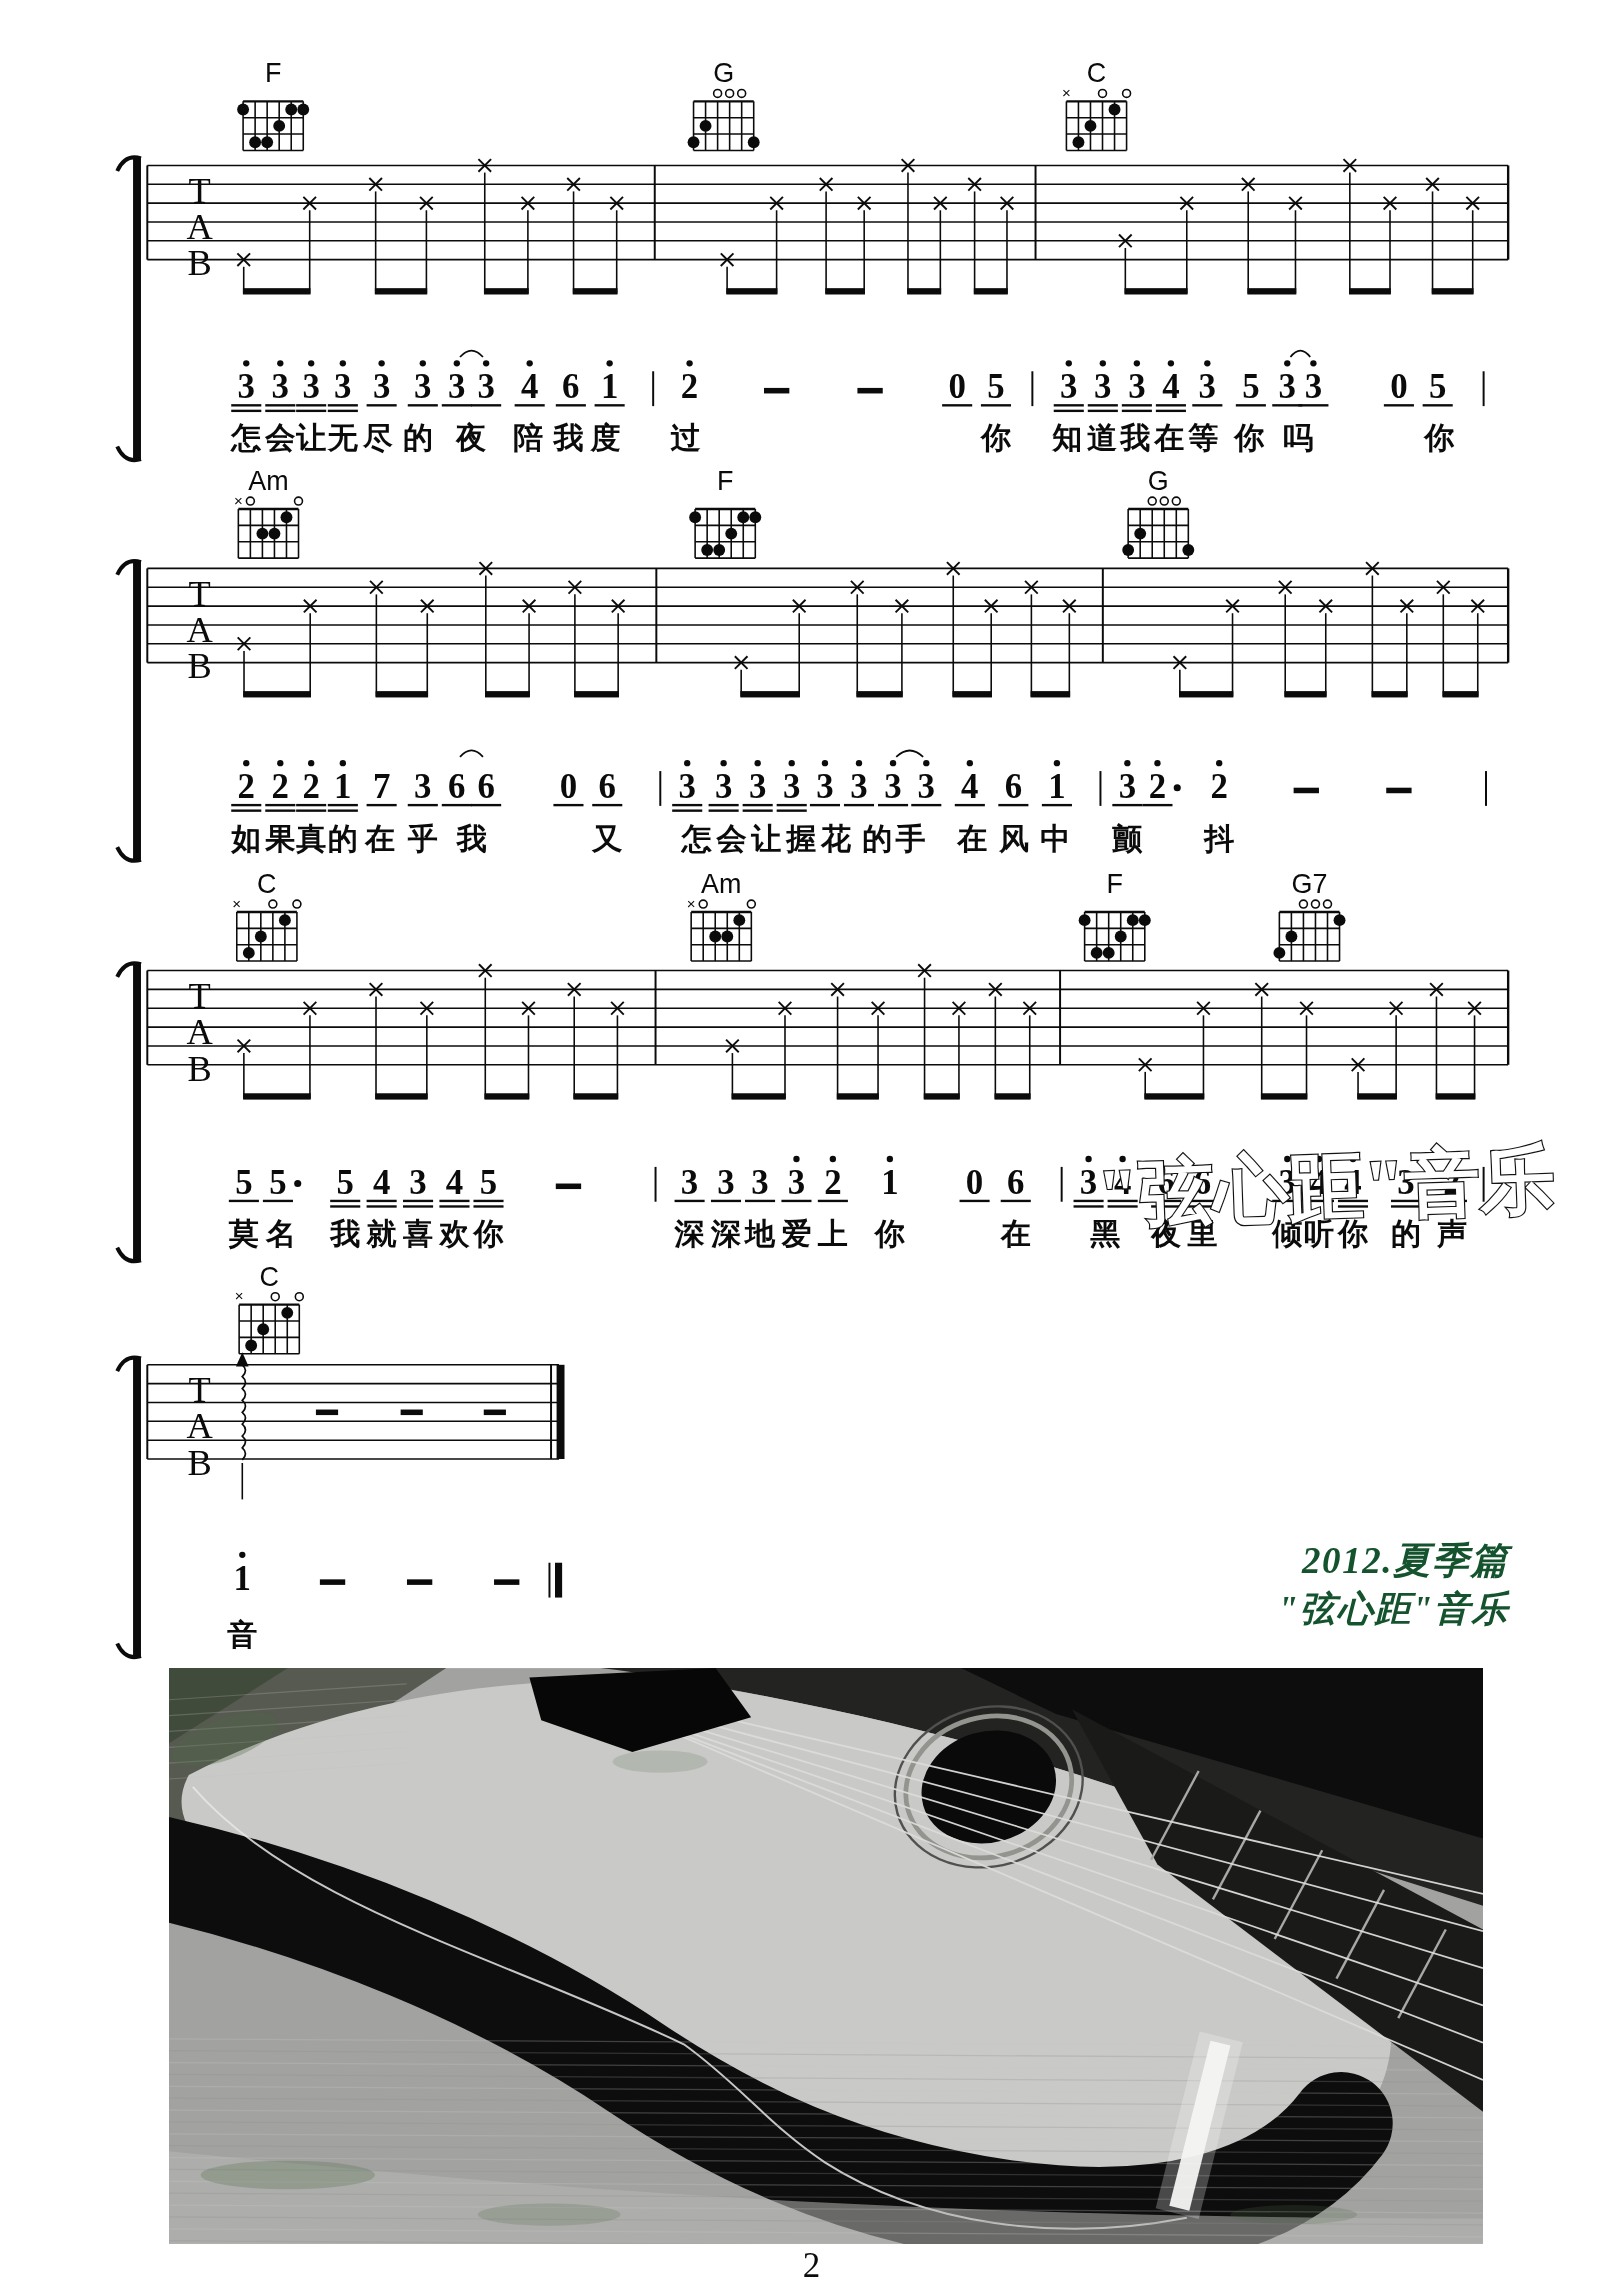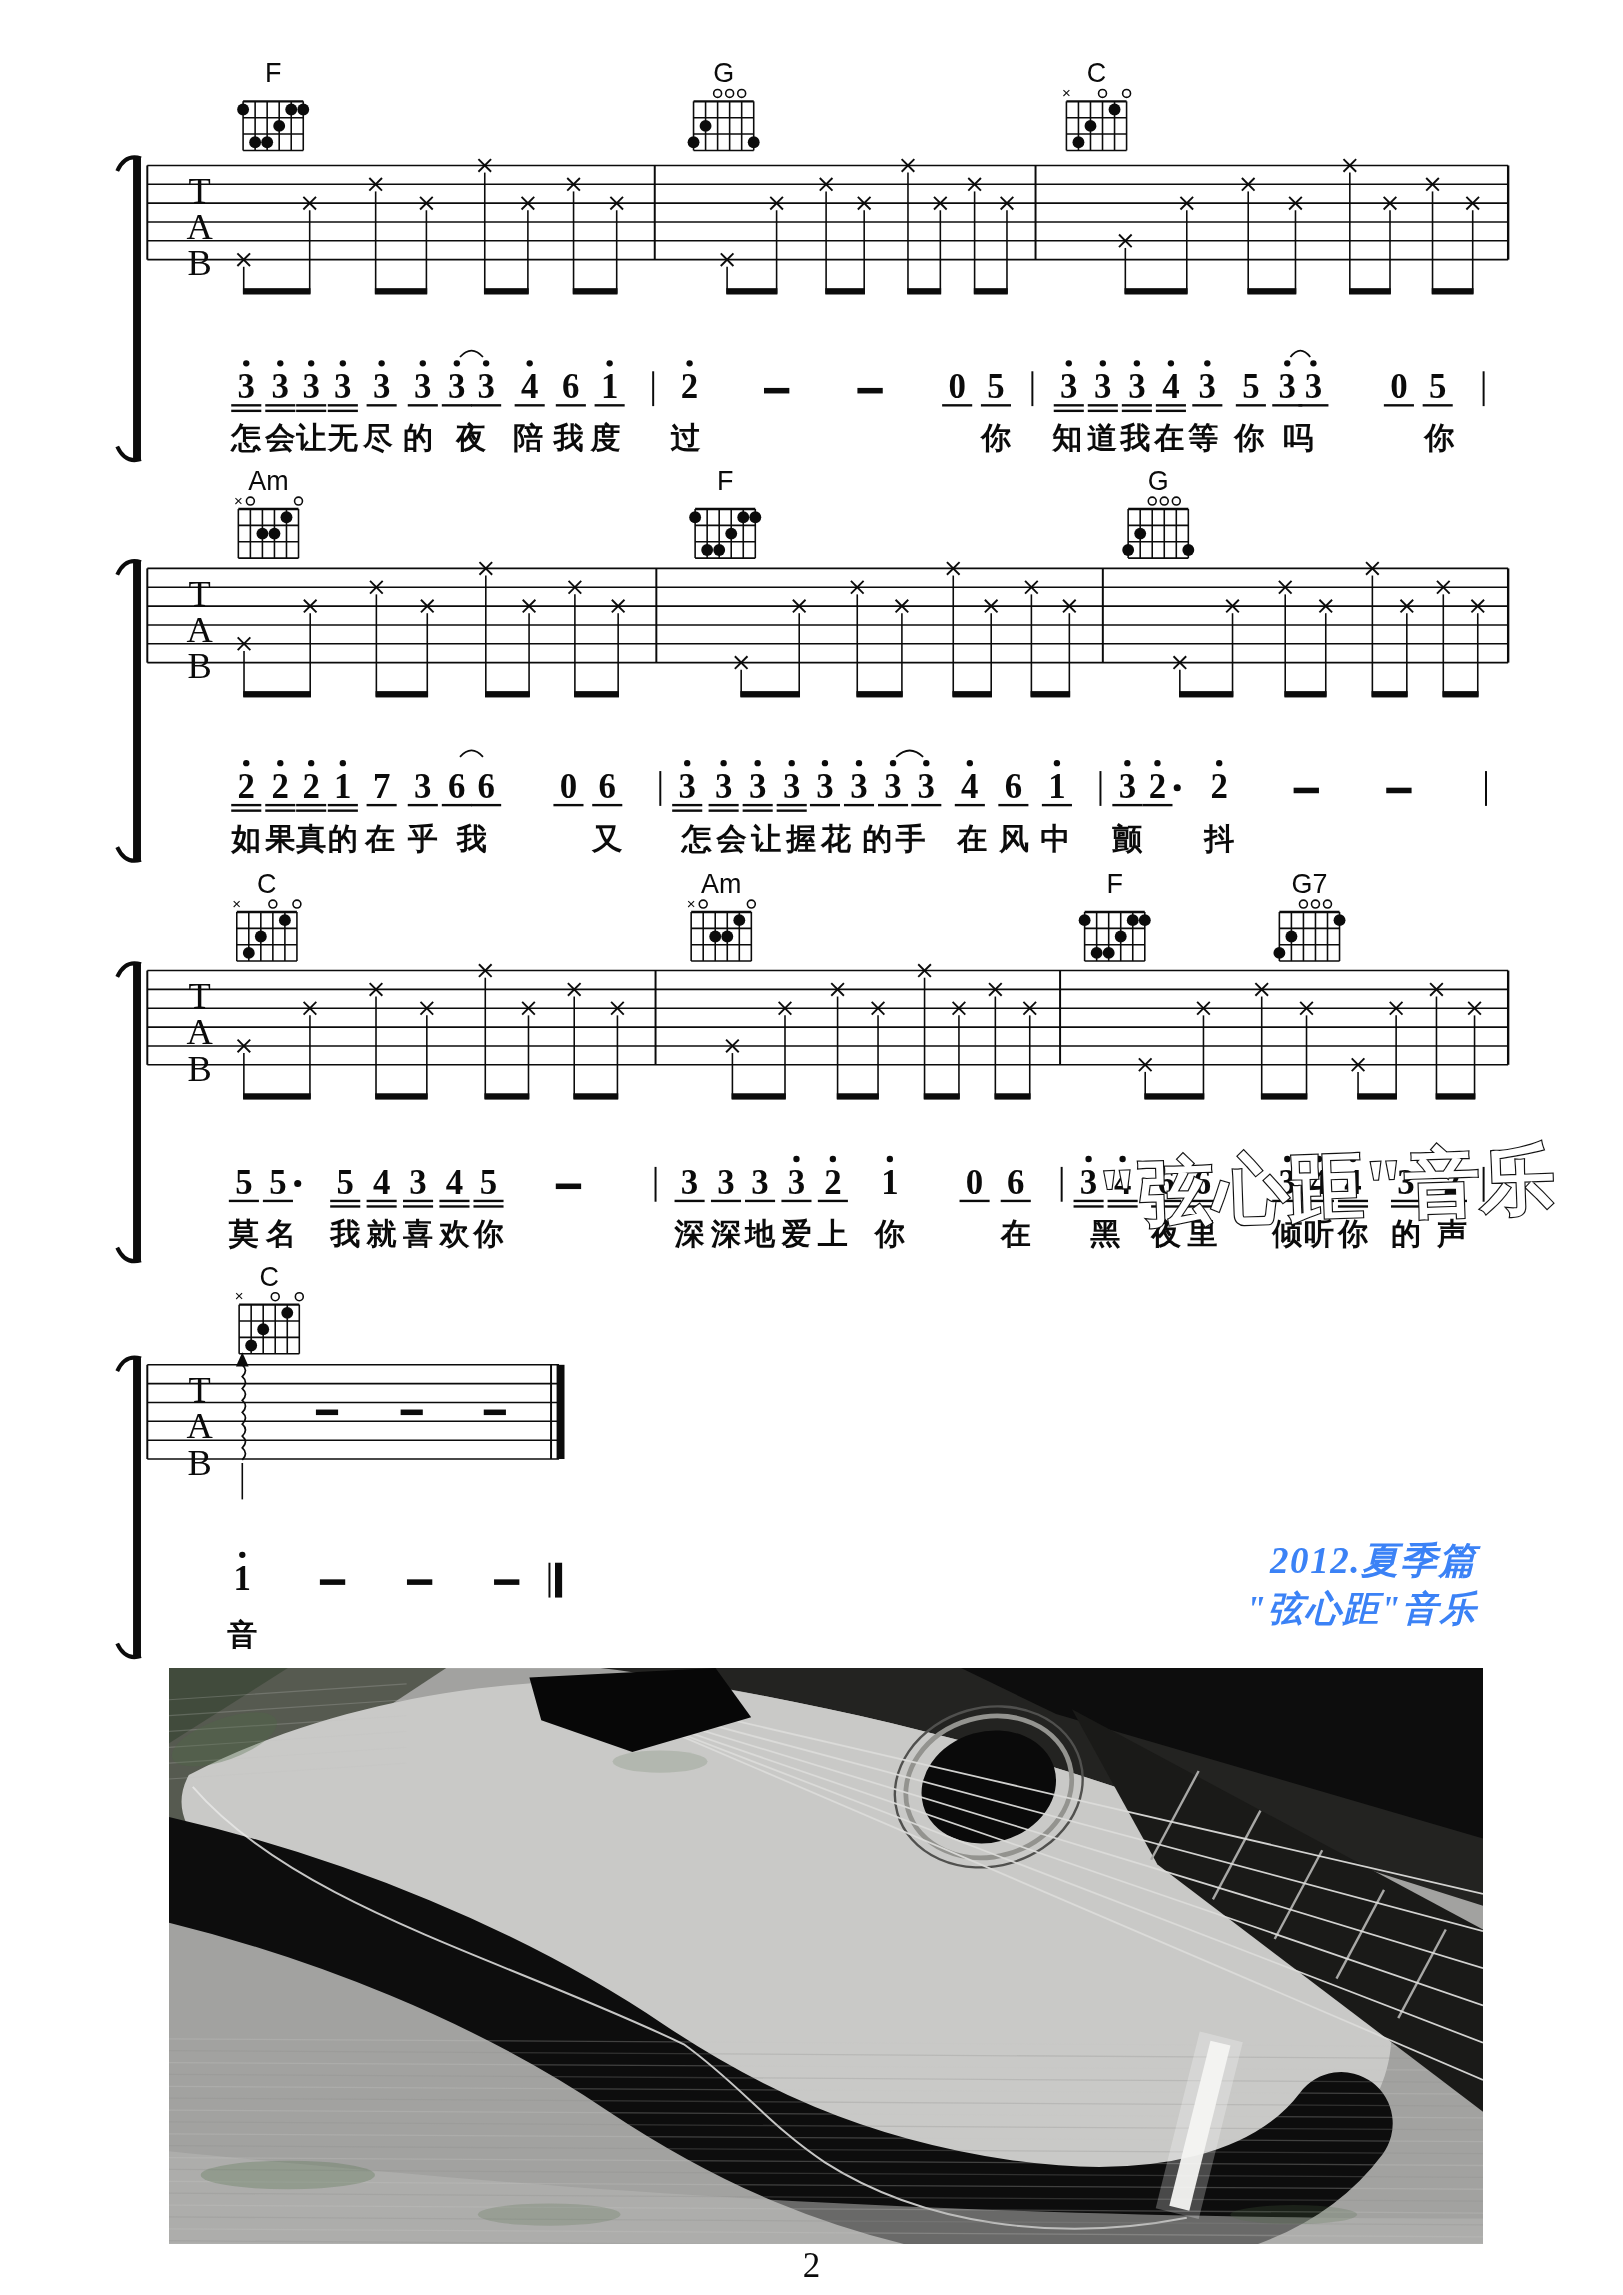--- a/index.html
+++ b/index.html
@@ -1,20 +1,20 @@
 <!DOCTYPE html>
 <html style="font-size:12.7px"><head>
 <meta charset="utf-8">
 <style>
   html,body{margin:0;padding:0;background:#e8e8e8;}
   #page{position:relative;width:1623px;height:2295px;background:#ffffff;overflow:hidden;
         font-family:"Liberation Sans",sans-serif;}
   #music-svg{position:absolute;left:0;top:0;}
   #watermark-svg{position:absolute;left:1053px;top:1118px;}
-  .credit{position:absolute;right:146px;text-align:left;color:#3b82f6;
+  .credit{position:absolute;right:114px;text-align:left;color:#14532d;
           font-family:"Liberation Serif",serif;font-weight:bold;font-style:italic;}
   #credit-line1{top:1536px;font-size:37px;letter-spacing:1.6px;}
   #credit-line2{top:1585px;font-size:36px;letter-spacing:1.6px;}
   #page-number{position:absolute;left:0;top:2246px;width:100%;text-align:center;
                font-family:"Liberation Serif",serif;font-size:35px;color:#0b0b0b;}
   #photo-svg{position:absolute;left:169px;top:1668px;}
 </style>
 </head>
 <body>
 

